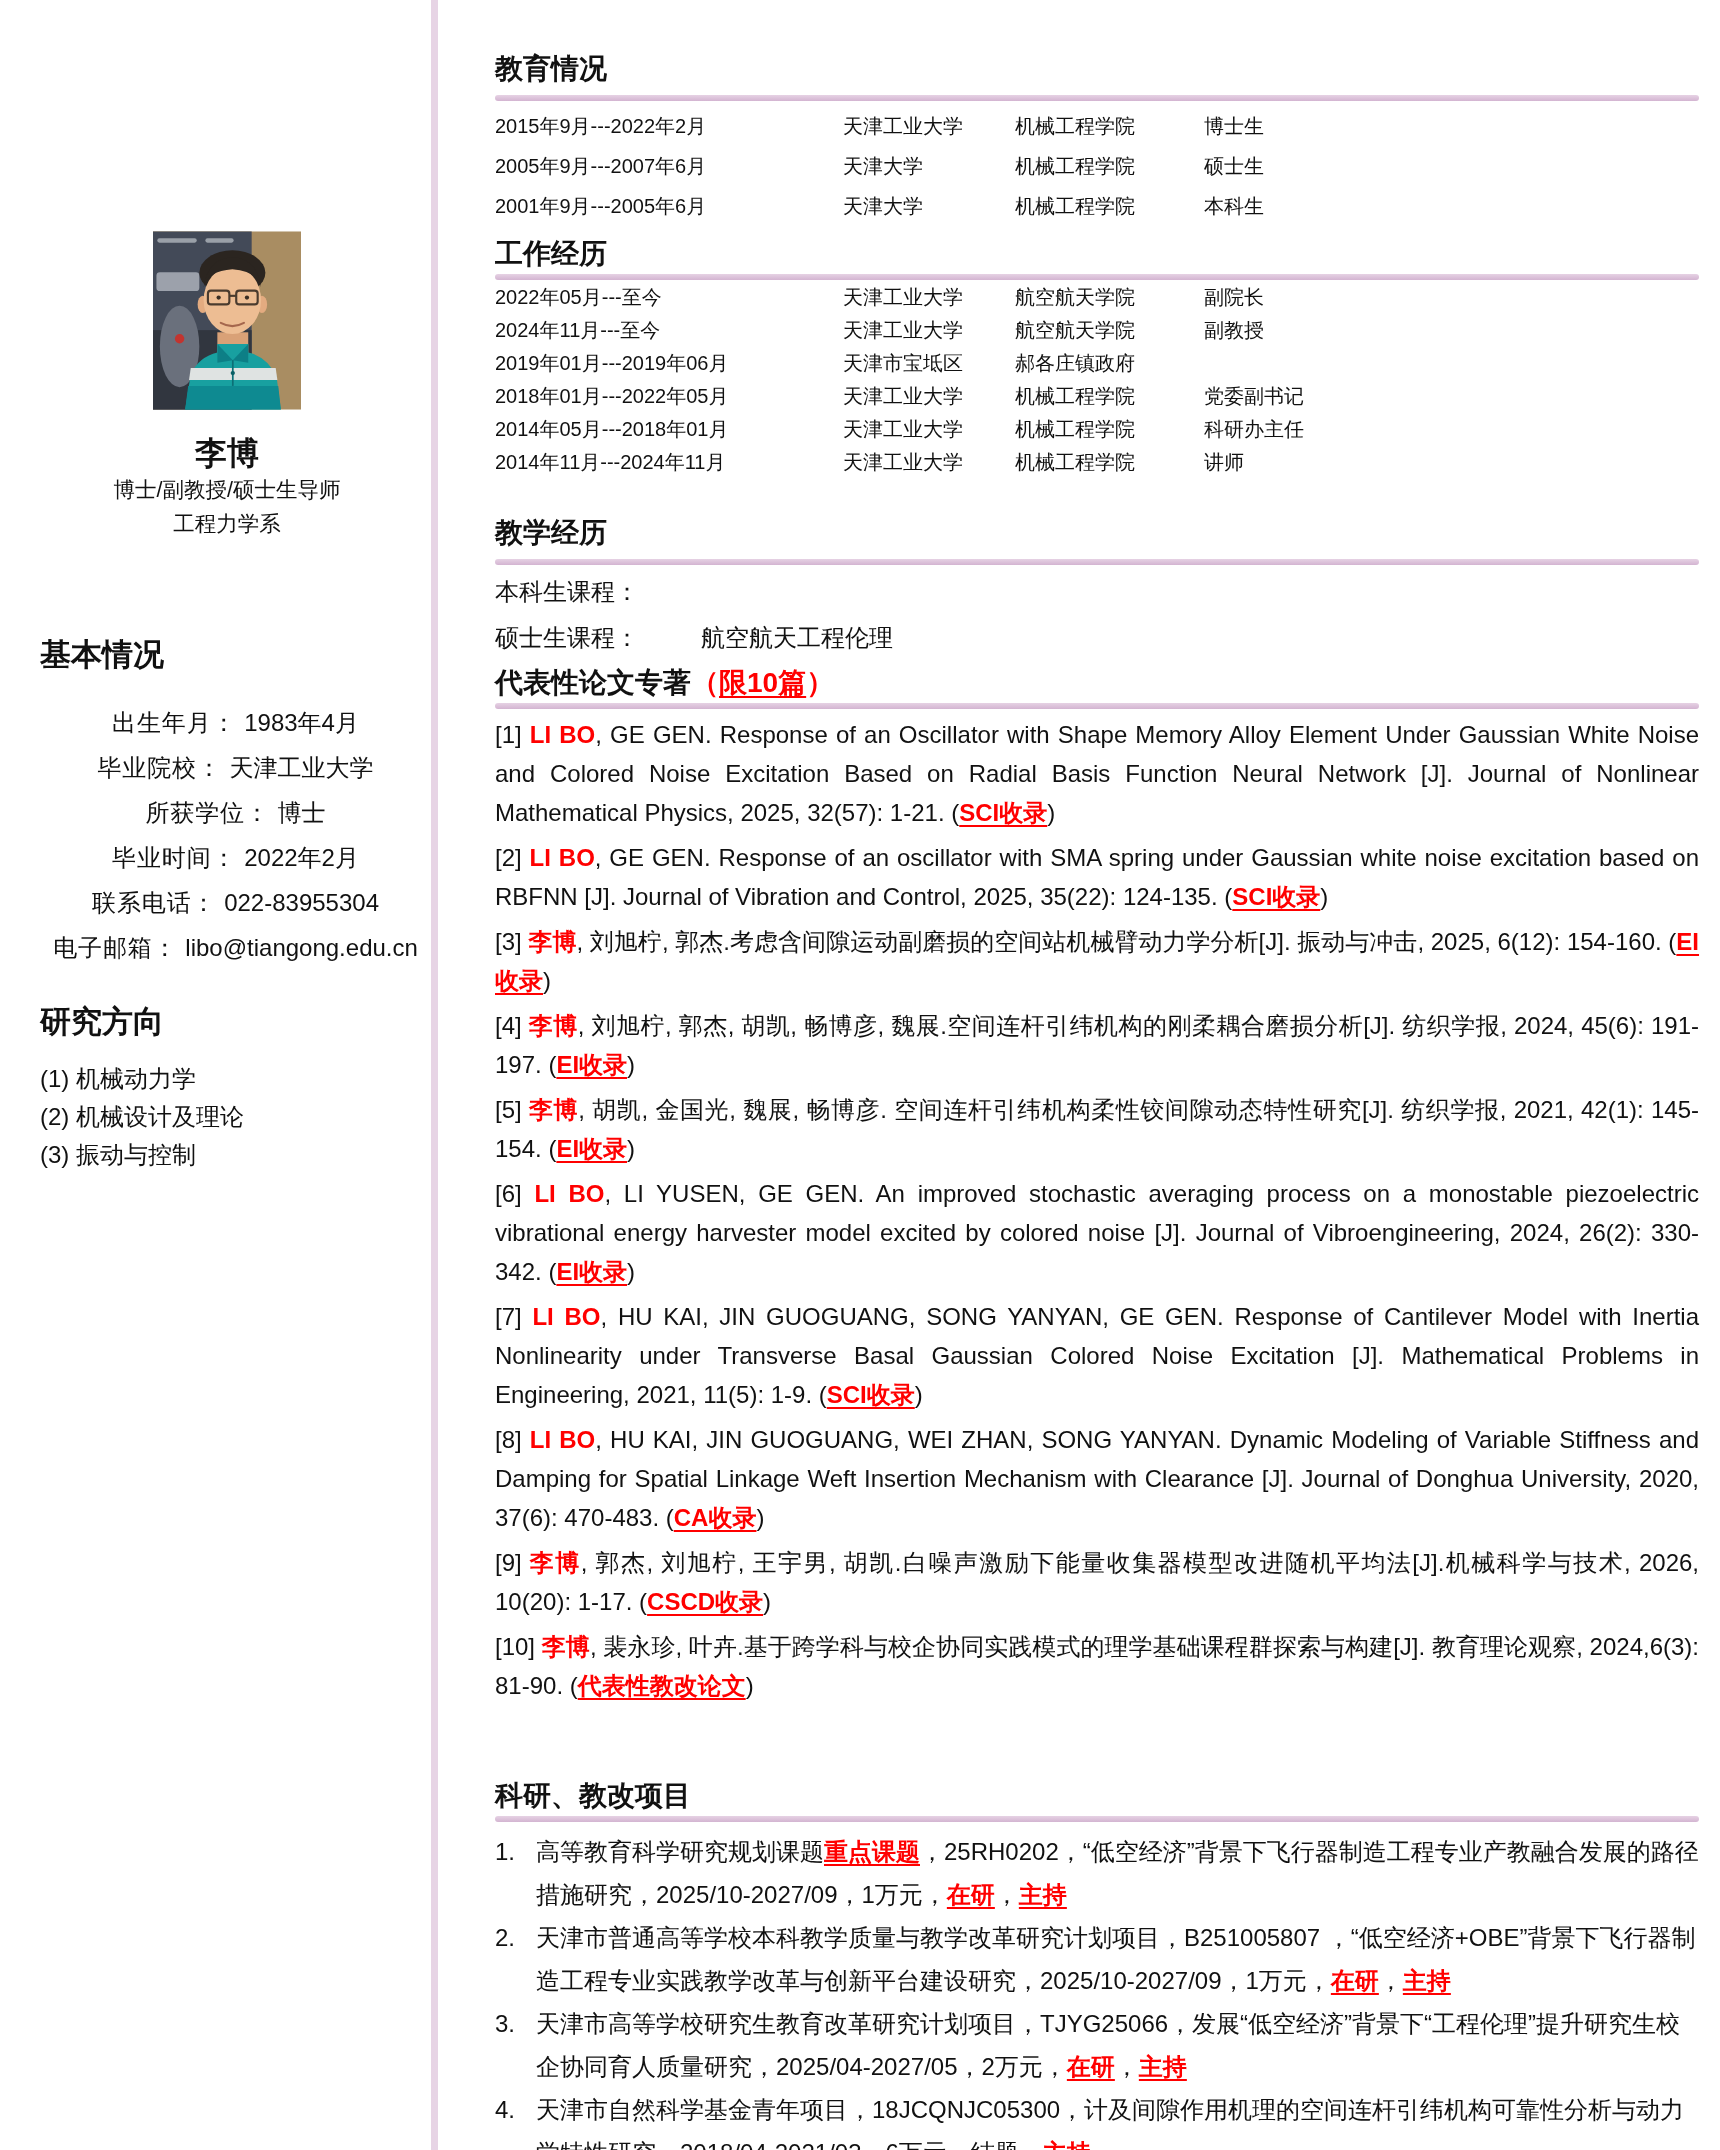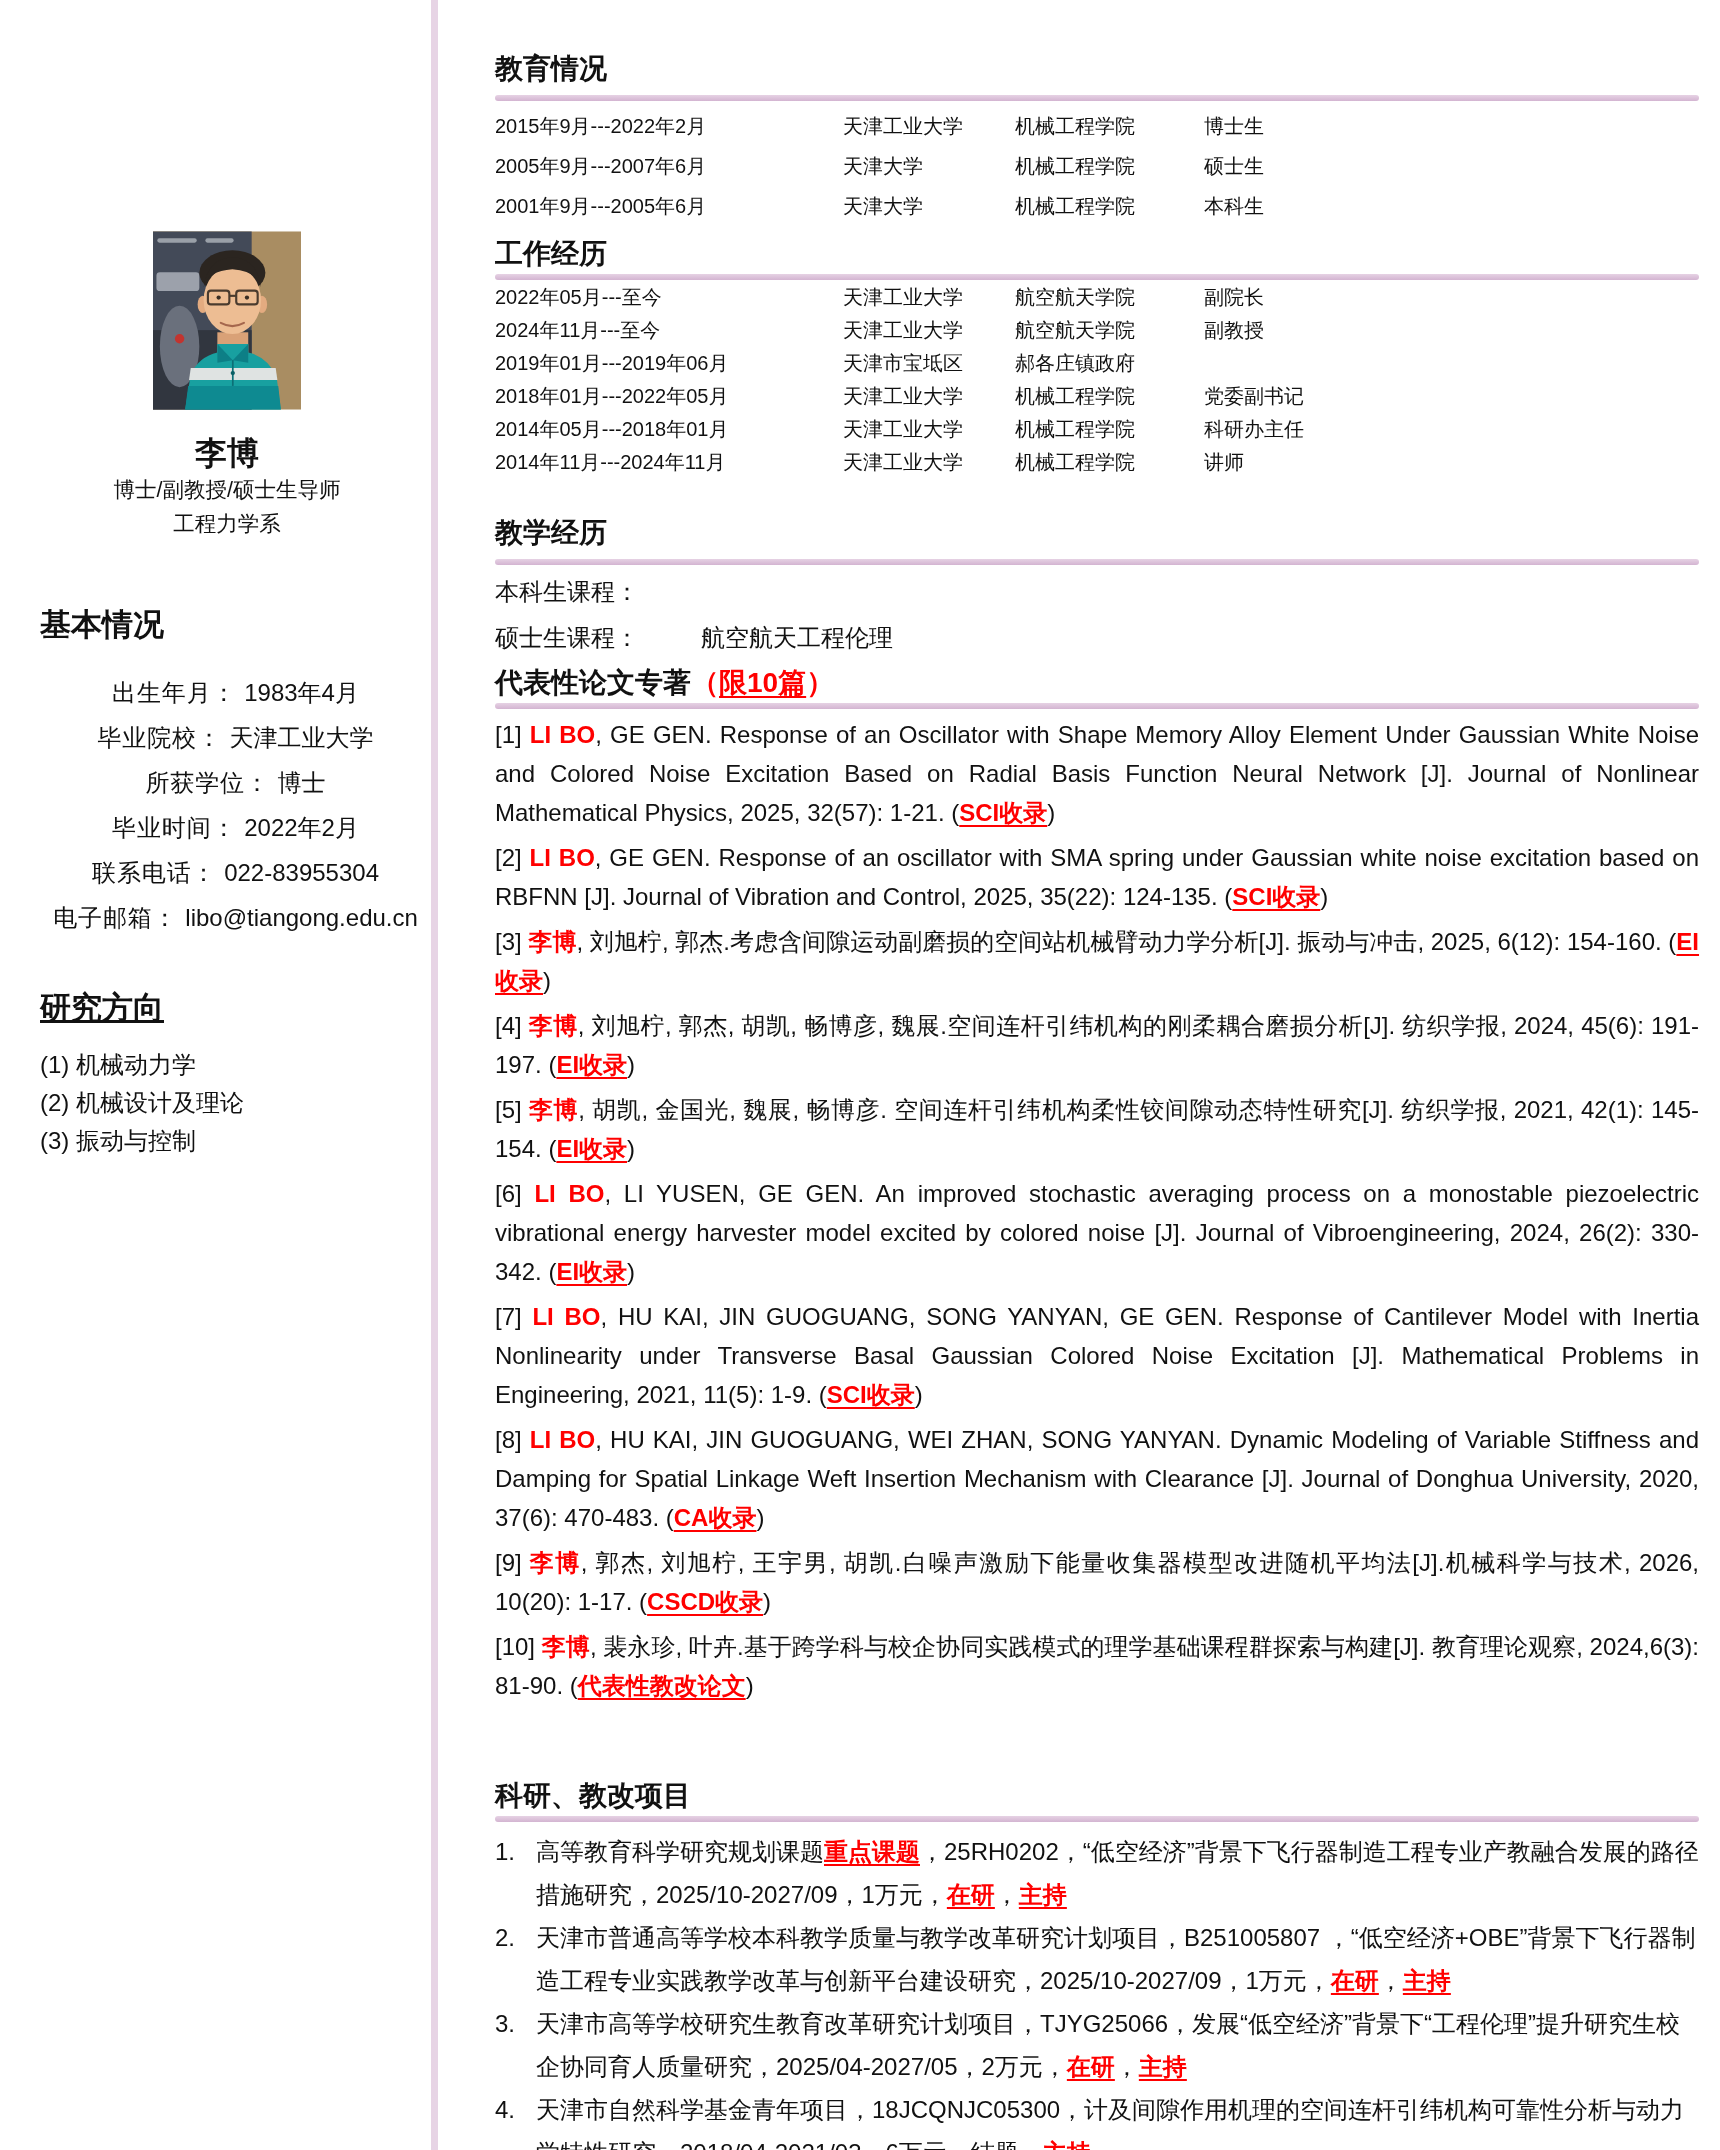--- a/index.html
+++ b/index.html
@@ -8,22 +8,22 @@
   
   .sidebar{position:absolute;left:0;top:0;width:431px;height:3048px;}
   .vdivider{position:absolute;left:431px;top:0;width:6.9px;height:3048px;background:#e7d4e5;}
   .photo{width:148px;height:179px;margin:231px 0 0 153px;overflow:hidden;}
   .photo svg{display:block;width:100%;height:100%;}
   .id-block{margin-left:21.5px;width:411px;text-align:center;}
   .person-name{margin:27px 0 0 0;font-size:32px;font-weight:700;line-height:1;}
   .person-title{margin-top:11.2px;font-size:21.5px;line-height:1;}
   .person-dept{margin-top:12px;font-size:21.5px;line-height:1;}
   .side-h2{font-size:31px;font-weight:700;line-height:1;margin:0 0 0 40px;}
-  .side-h2.basic{margin-top:74px;}
-  .side-h2.research{margin-top:52px;text-decoration:underline;}
+  .side-h2.basic{margin-top:104px;}
+  .side-h2.research{margin-top:36px;}
   .info-list{margin:30px 0 0 40px;font-size:24px;line-height:45px;text-align:center;}
   .info-row{white-space:nowrap;}
   .info-row .lab{letter-spacing:0.9px;}
   .info-row .val{margin-left:7.7px;}
   .res-list{margin:23px 0 0 40px;font-size:24px;line-height:38px;}
   
   .main{position:absolute;left:495px;top:0;width:1204px;padding-top:55px;}
   .main-h{font-size:28px;font-weight:700;line-height:1;margin:0;}
   .bar{height:6px;background:linear-gradient(#e6d2e4,#d3b4d1);border-radius:3.4px;margin-top:12px;}
   .bar.tight{margin-top:6px;}

